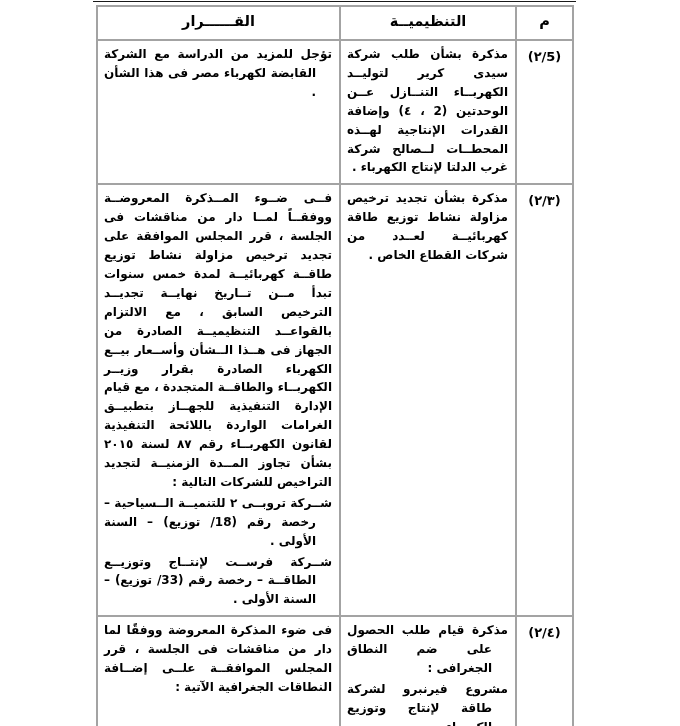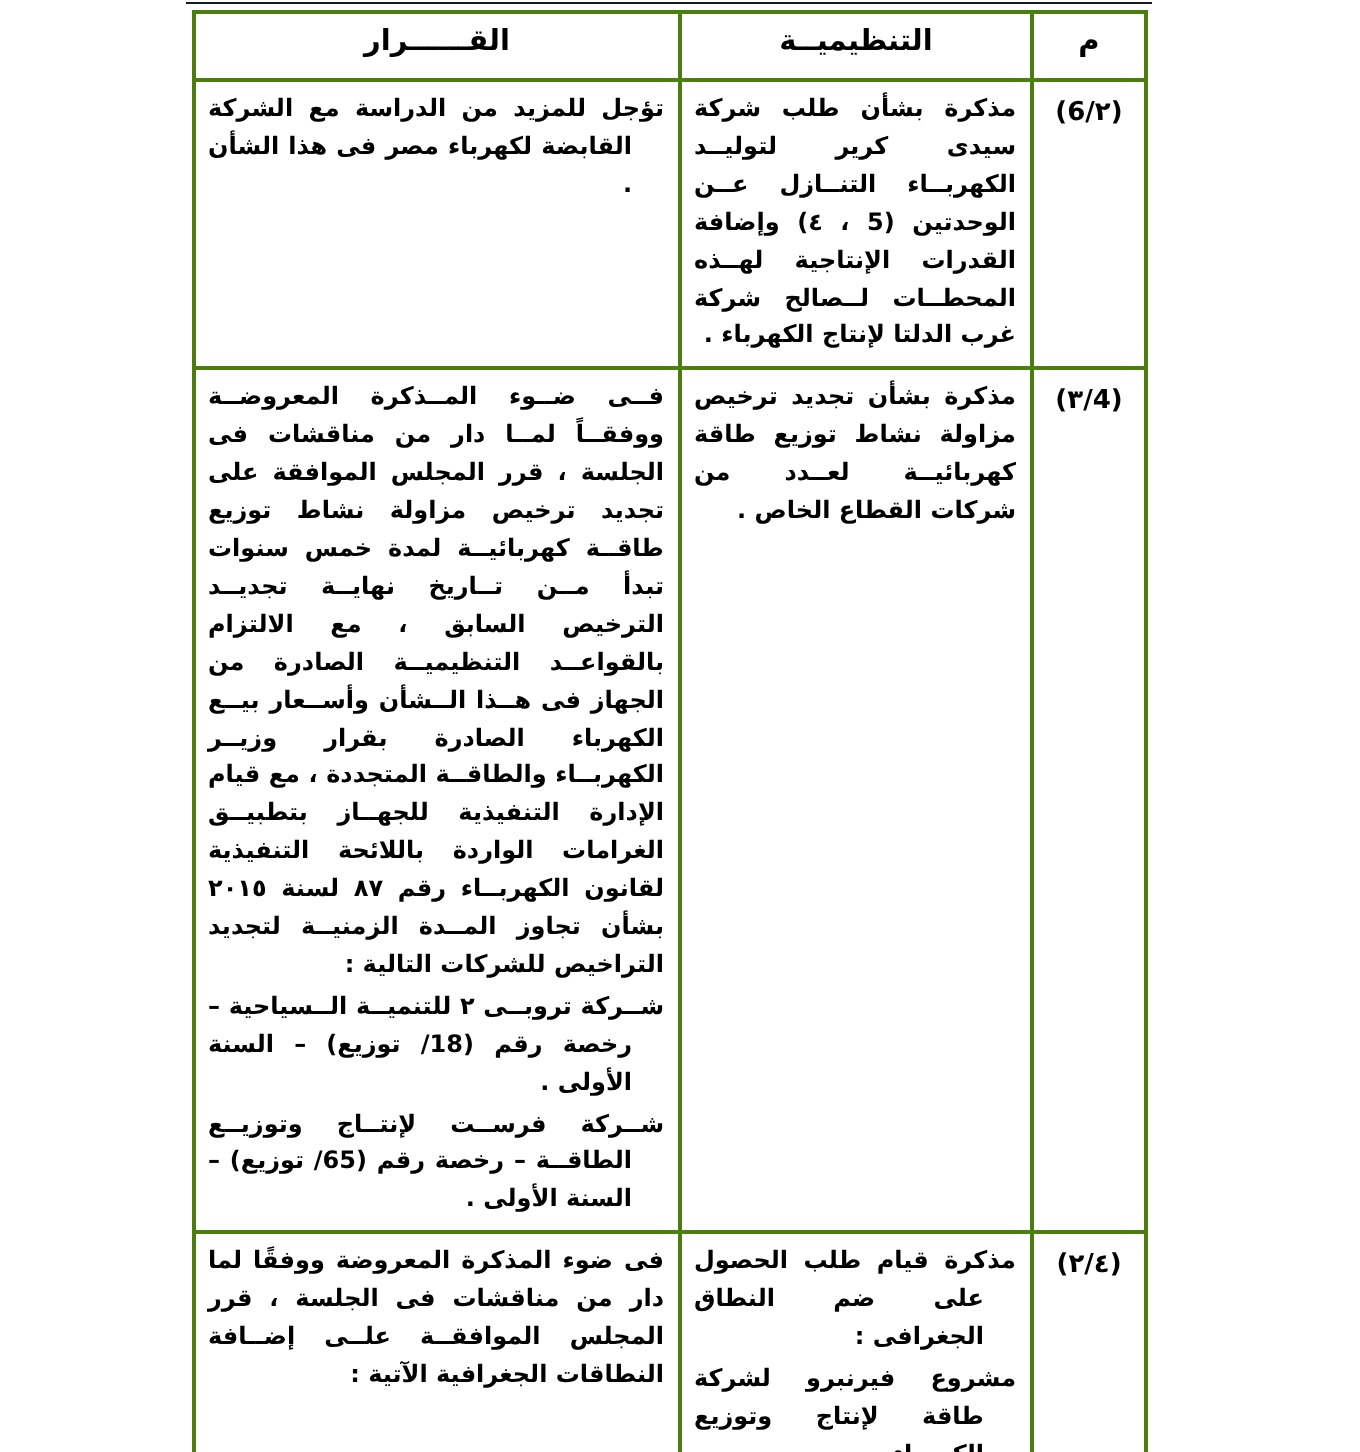--- a/index.html
+++ b/index.html
@@ -11,21 +11,21 @@
   .top-edge{
     position:absolute;left:93px;top:1px;width:483px;height:1px;
     background:#1a1a1a;
   }
   table.doc-table{
     position:absolute;left:96px;top:5px;width:476px;
     border-collapse:collapse;table-layout:fixed;direction:rtl;
     border:2px solid #000;
   }
   .doc-table th,.doc-table td{
-    border:2px solid #4d7c0f;vertical-align:top;overflow:hidden;
+    border:2px solid #a3a3a3;vertical-align:top;overflow:hidden;
   }
   .doc-table th{
     font-size:14.5px;font-weight:bold;text-align:center;
     padding:4px 2px 5px;line-height:20px;
   }
   tr.hdr{height:34px;}
   tr.r1{height:97px;}
   tr.r2{height:283px;}
   tr.r3{height:292px;}
   td.num{
@@ -59,37 +59,37 @@
   </colgroup>
   <thead>
     <tr class="hdr">
       <th>م</th>
       <th>التنظيميــة</th>
       <th>القــــــرار</th>
     </tr>
   </thead>
   <tbody>
     <tr class="r1">
-      <td class="num">(٢/6)</td>
+      <td class="num">(5/٢)</td>
       <td class="cell">
-        <p>مذكرة بشأن طلب شركة سيدى كرير لتوليــد الكهربــاء التنــازل عــن الوحدتين (5 ، ٤) وإضافة القدرات الإنتاجية لهــذه المحطــات لــصالح شركة غرب الدلتا لإنتاج الكهرباء .</p>
+        <p>مذكرة بشأن طلب شركة سيدى كرير لتوليــد الكهربــاء التنــازل عــن الوحدتين (2 ، ٤) وإضافة القدرات الإنتاجية لهــذه المحطــات لــصالح شركة غرب الدلتا لإنتاج الكهرباء .</p>
       </td>
       <td class="cell">
         <p class="hang">تؤجل للمزيد من الدراسة مع الشركة القابضة لكهرباء مصر فى هذا الشأن .</p>
       </td>
     </tr>
     <tr class="r2">
-      <td class="num">(4/٣)</td>
+      <td class="num">(٢/٣)</td>
       <td class="cell">
         <p>مذكرة بشأن تجديد ترخيص مزاولة نشاط توزيع طاقة كهربائيــة لعــدد من شركات القطاع الخاص .</p>
       </td>
       <td class="cell">
         <p>فــى ضــوء المــذكرة المعروضــة ووفقــاً لمــا دار من مناقشات فى الجلسة ، قرر المجلس الموافقة على تجديد ترخيص مزاولة نشاط توزيع طاقــة كهربائيــة لمدة خمس سنوات تبدأ مــن تــاريخ نهايــة تجديــد الترخيص السابق ، مع الالتزام بالقواعــد التنظيميــة الصادرة من الجهاز فى هــذا الــشأن وأســعار بيــع الكهرباء الصادرة بقرار وزيــر الكهربــاء والطاقــة المتجددة ، مع قيام الإدارة التنفيذية للجهــاز بتطبيــق الغرامات الواردة باللائحة التنفيذية لقانون الكهربــاء رقم ٨٧ لسنة ٢٠١٥ بشأن تجاوز المــدة الزمنيــة لتجديد التراخيص للشركات التالية :</p>
         <p class="hang">شــركة تروبــى ٢ للتنميــة الــسياحية – رخصة رقم (18/ توزيع) – السنة الأولى .</p>
-        <p class="hang">شــركة فرســت لإنتــاج وتوزيــع الطاقــة – رخصة رقم (65/ توزيع) – السنة الأولى .</p>
+        <p class="hang">شــركة فرســت لإنتــاج وتوزيــع الطاقــة – رخصة رقم (33/ توزيع) – السنة الأولى .</p>
       </td>
     </tr>
     <tr class="r3">
       <td class="num">(٢/٤)</td>
       <td class="cell">
         <p class="hang">مذكرة قيام طلب الحصول على ضم النطاق الجغرافى :</p>
         <p class="hang">مشروع فيرنبرو لشركة طاقة لإنتاج وتوزيع الكهرباء .</p>
 
       </td>
       <td class="cell">

